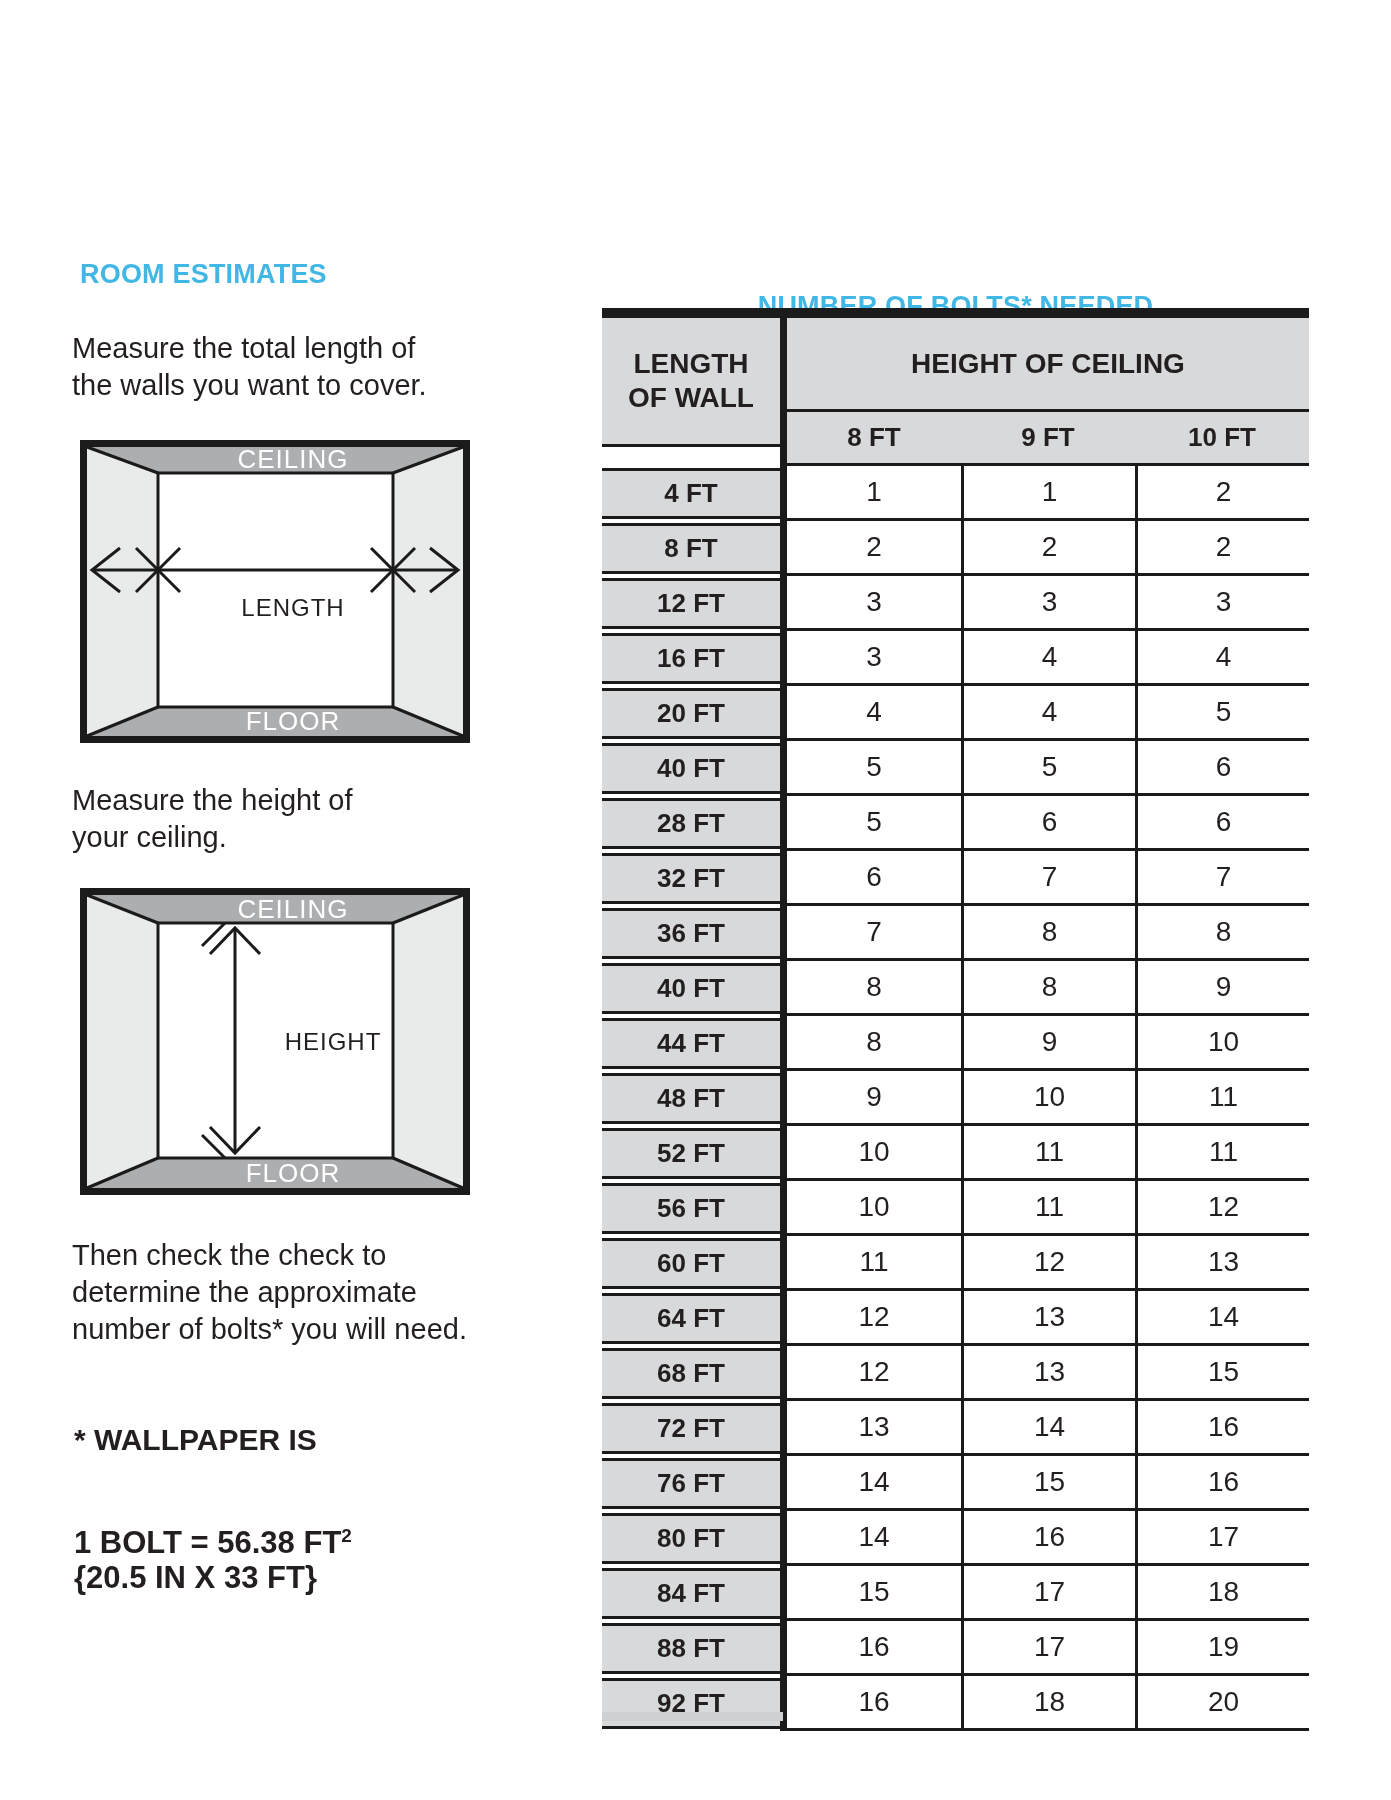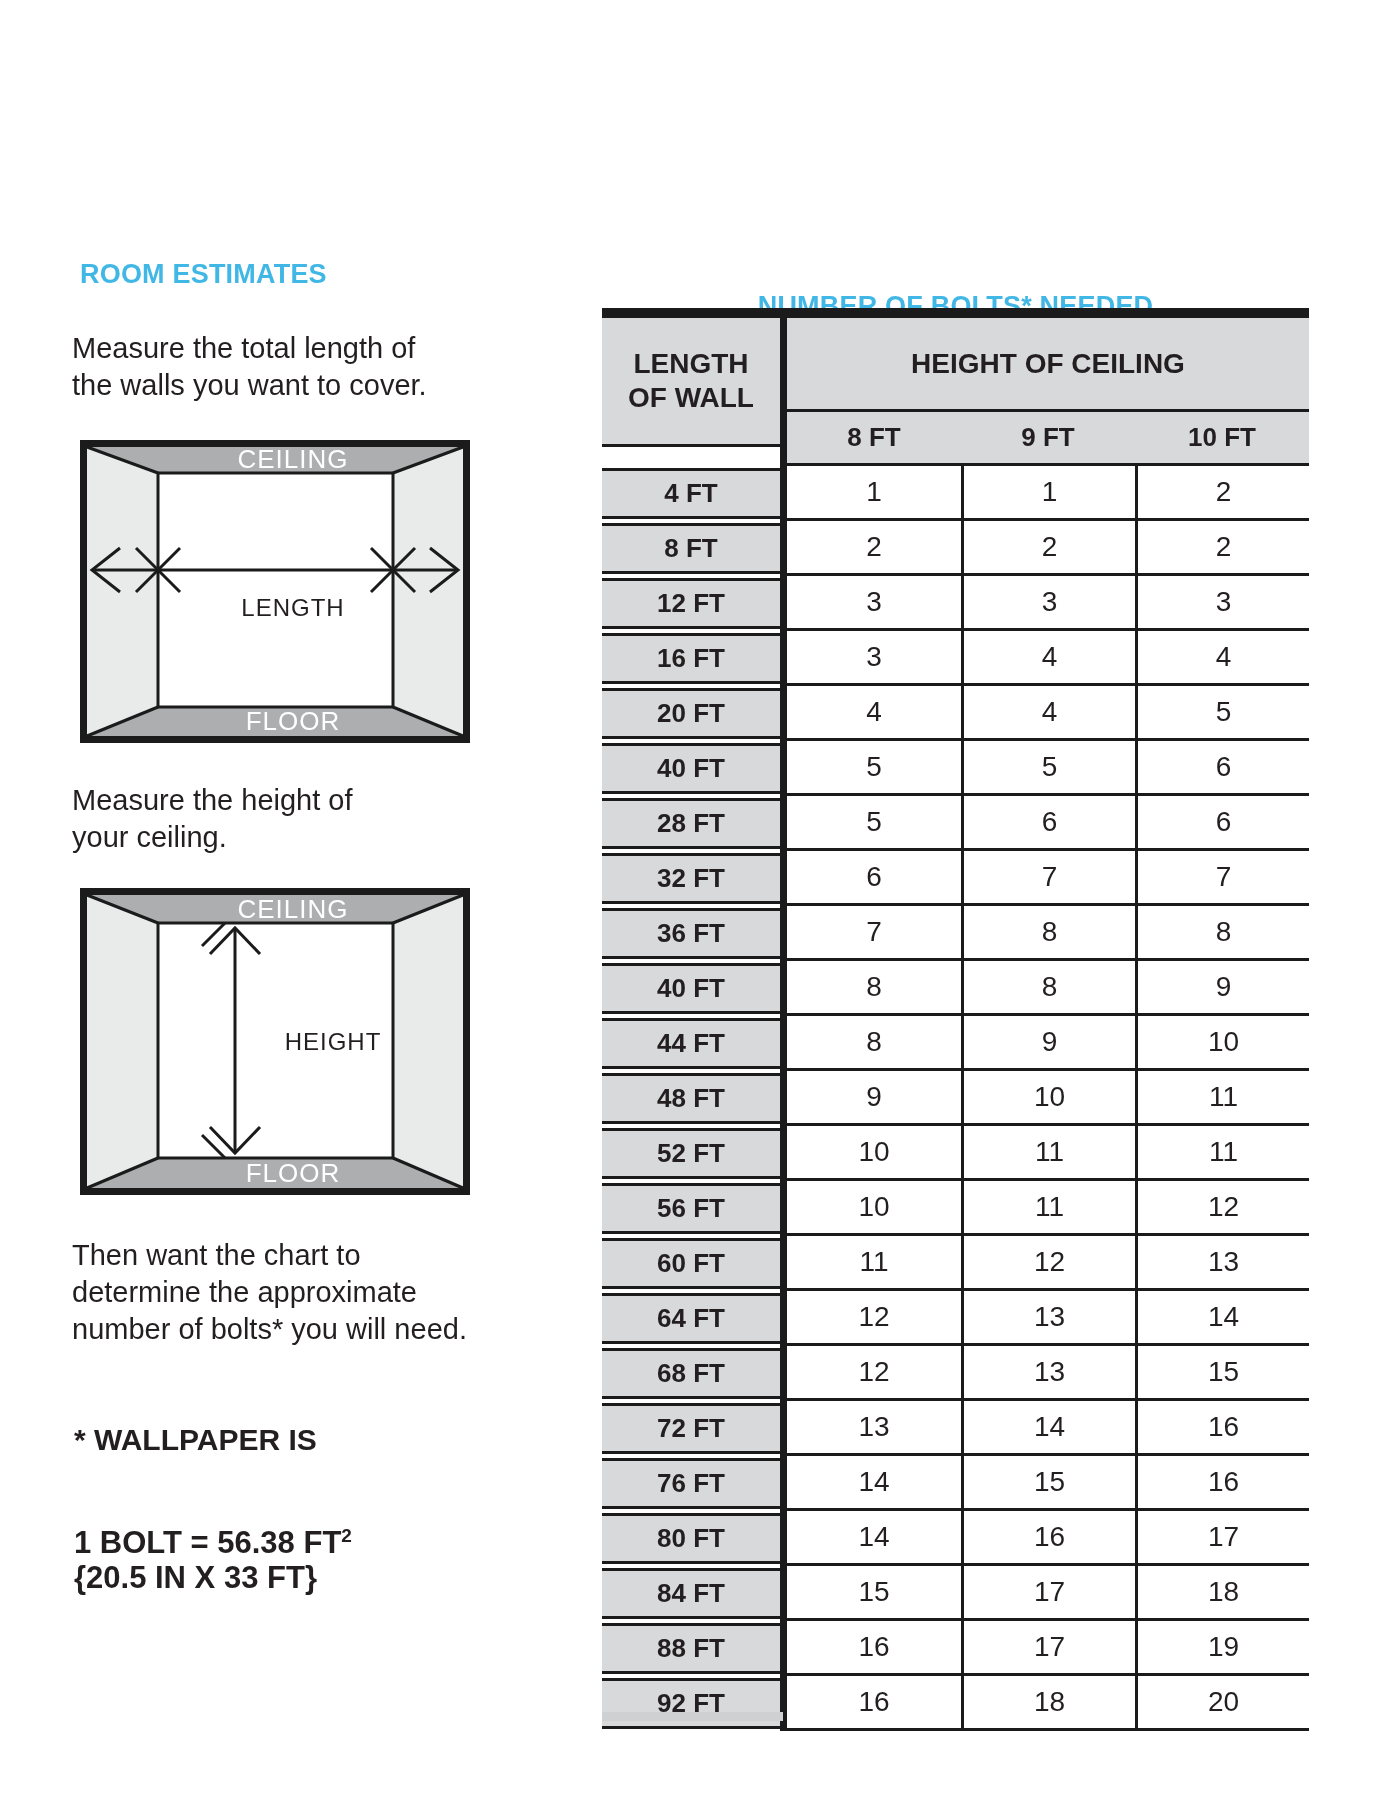--- a/index.html
+++ b/index.html
@@ -121,21 +121,21 @@
       <line x1="122" y1="58" x2="145" y2="35"></line>
       <polyline points="130,239 155,265 180,239"></polyline>
       <line x1="122" y1="247" x2="145" y2="270"></line>
     </g>
     <text x="213" y="30" text-anchor="middle" font-size="26" letter-spacing="1" fill="#ffffff">CEILING</text>
     <text x="213" y="294" text-anchor="middle" font-size="26" letter-spacing="1" fill="#ffffff">FLOOR</text>
     <text x="253" y="162" text-anchor="middle" font-size="24" letter-spacing="1" fill="#231f20">HEIGHT</text>
   </svg>
 
   <div class="abs para" style="top:1237px;">
-    <div>Then want the chart to</div>
+    <div>Then check the check to</div>
     <div>determine the approximate</div>
     <div>number of bolts* you will need.</div>
   </div>
 
   <div class="abs footnote">
     <div>* WALLPAPER IS</div>
   </div>
 
   <div class="abs boltinfo">
     <div><span>1 BOLT = 56.38 FT</span><sup>2</sup></div>

